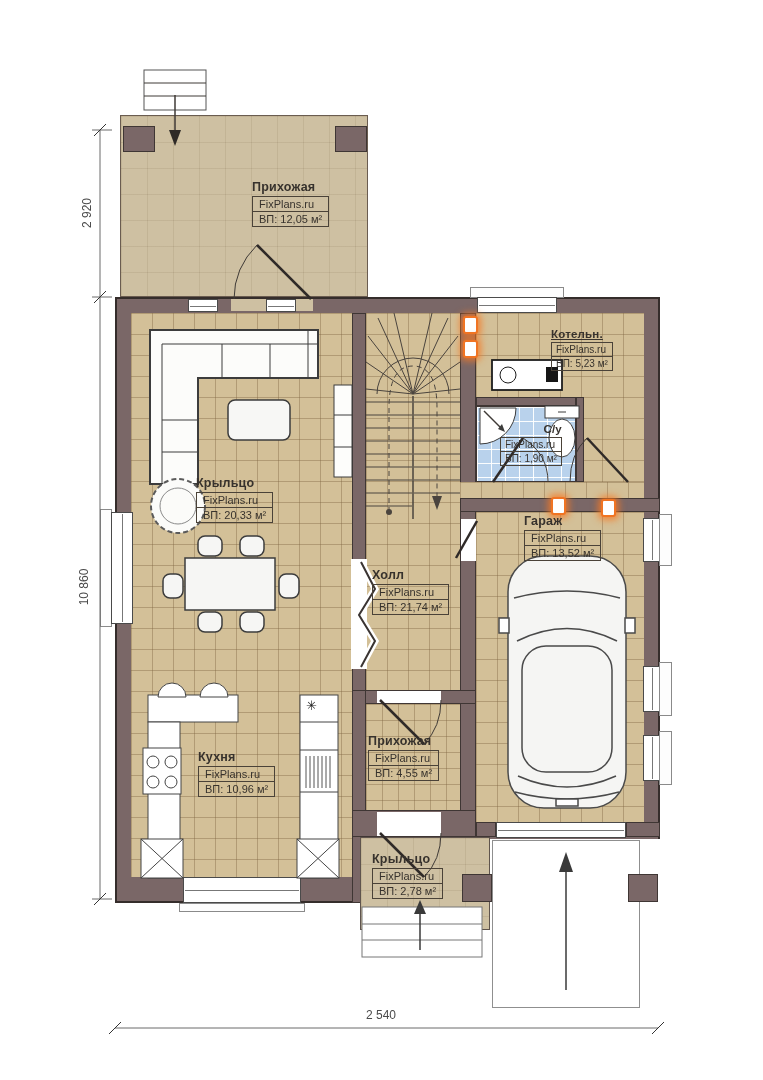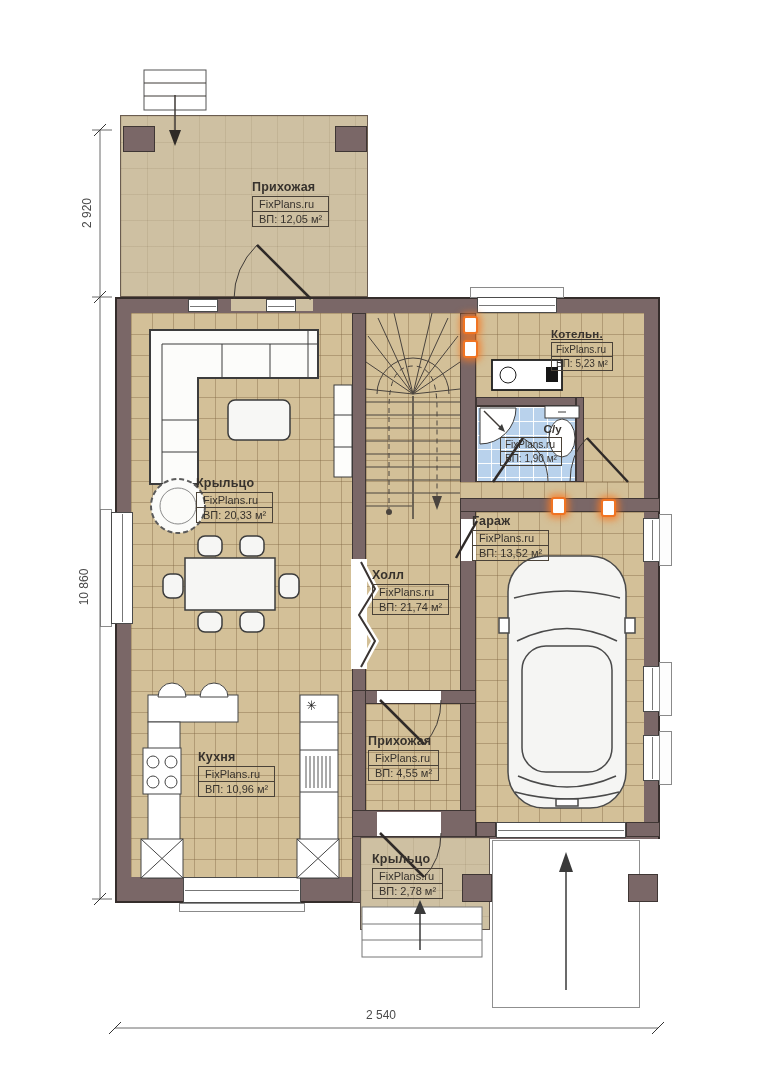--- a/index.html
+++ b/index.html
@@ -339,21 +339,21 @@
     <div class="label-box"><div class="label-brand">FixPlans.ru</div>
       <div class="label-area">ВП: 5,23 м²</div></div>
   </div>
 
   <div class="room-label small" style="left:500px;top:423px;">
     <div class="room-name" style="margin-left:20px;text-align:right;">С/у</div>
     <div class="label-box"><div class="label-brand">FixPlans.ru</div>
       <div class="label-area">ВП: 1,90 м²</div></div>
   </div>
 
-  <div class="room-label" style="left:472px;top:514px;border-radius:10px;">
+  <div class="room-label" style="left:524px;top:514px;border-radius:10px;">
     <div class="room-name">Гараж</div>
     <div class="label-box"><div class="label-brand">FixPlans.ru</div>
       <div class="label-area">ВП: 13,52 м²</div></div>
   </div>
 
   <div class="room-label" style="left:198px;top:750px;">
     <div class="room-name">Кухня</div>
     <div class="label-box"><div class="label-brand">FixPlans.ru</div>
       <div class="label-area">ВП: 10,96 м²</div></div>
   </div>

